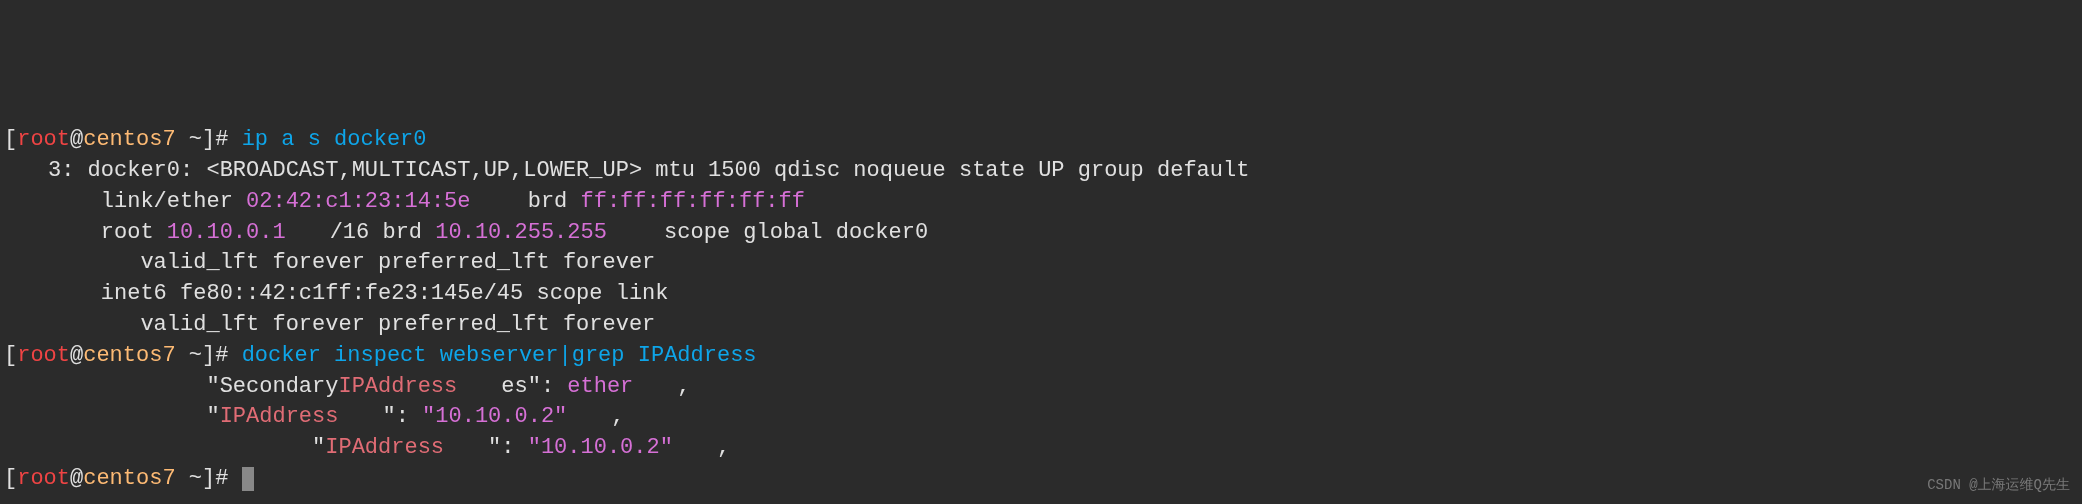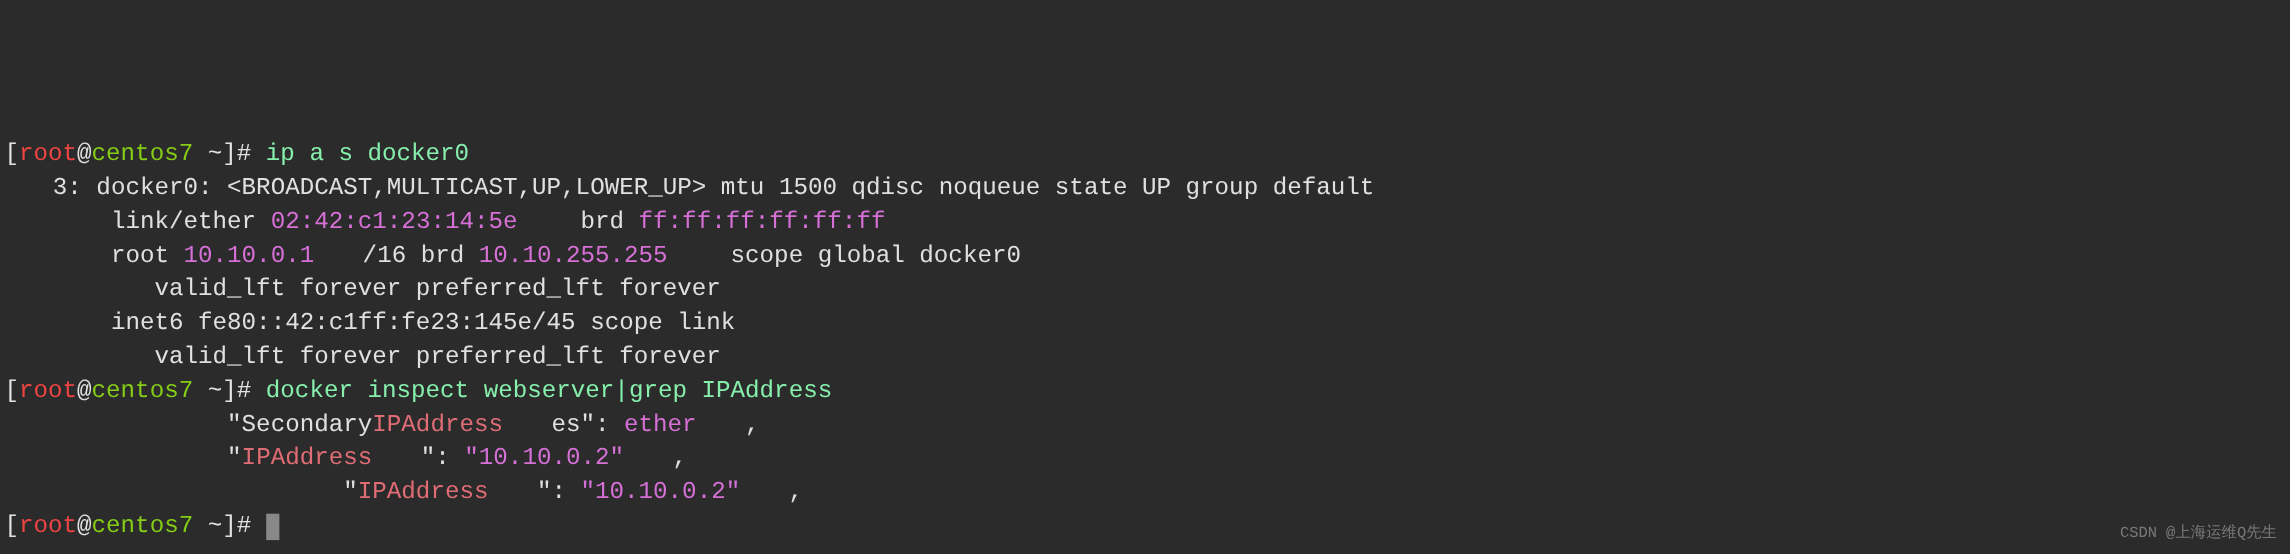--- a/index.html
+++ b/index.html
@@ -16,24 +16,24 @@
       padding: 2px 4px;
       white-space: pre;
       position: relative;
       width: 2082px;
       height: 504px;
       overflow: hidden;
     }
     .prompt-bracket { color: #e0e0e0; }
     .prompt-user { color: #ef4444; }
     .prompt-at { color: #e0e0e0; }
-    .prompt-host { color: #84cc16; }
+    .prompt-host { color: #fdba74; }
     .prompt-path { color: #e0e0e0; }
     .prompt-hash { color: #e0e0e0; }
-    .cmd { color: #86efac; }
+    .cmd { color: #0ea5e9; }
     .white { color: #e0e0e0; margin-left: 44px; }
     .magenta { color: #d670d6; text-align: center; }
     .pink-red { color: #e06c75; margin-top: 18px; }
     .cursor {
       display: inline-block;
       width: 12px;
       height: 24px;
       background-color: #888;
       vertical-align: text-bottom;
     }

